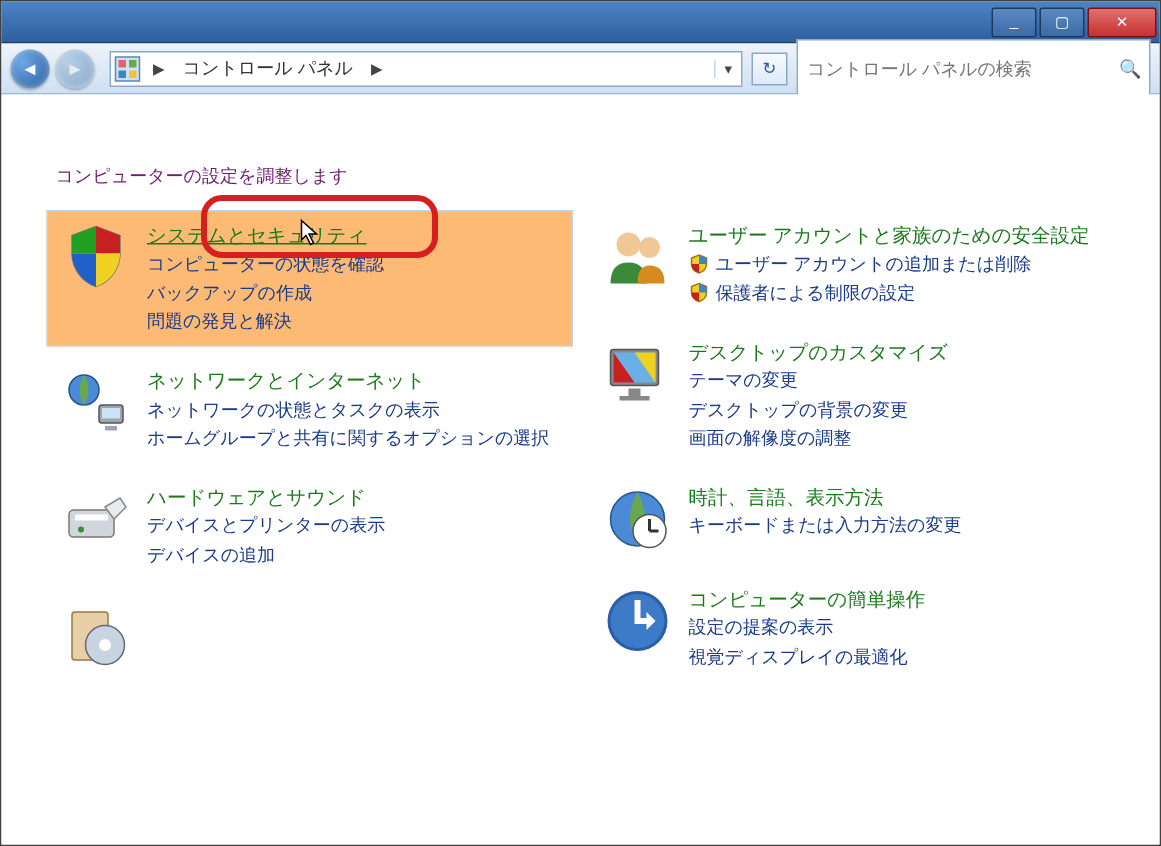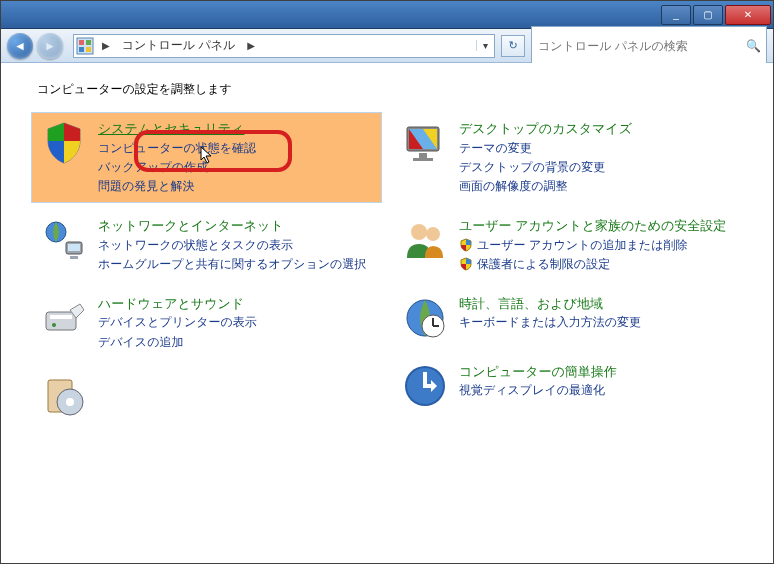--- a/index.html
+++ b/index.html
@@ -14,21 +14,21 @@
 .addrwrap { flex:1; display:flex; align-items:center; margin:0 6px; height:24px; background:#fff; border:1px solid #8aa8c8; }
 .addricon { width:22px; height:22px; display:flex; align-items:center; justify-content:center; }
 .addrtext { font-size:12px; color:#333; padding:0 6px;text-align:center; }
 .addrarrow { font-size:10px; color:#444; padding:0 6px; }
 .refbtn { width:24px; height:22px; border:1px solid #8aa8c8; background:linear-gradient(#f6fbff,#dde9f5); display:flex; align-items:center; justify-content:center; color:#2c5d9a; font-size:11px; margin-right:6px; cursor:pointer; }
 .searchbox { width:236px; height:40px; border:1px solid #8aa8c8; background:#fff; display:flex; align-items:center; }
 .searchbox input { flex:1; border:none; outline:none; font-size:12px; padding:0 6px; color:#888; }
 .searchbox .sicon { width:24px; text-align:center; color:#3d6ea8; font-size:12px; }
 .content { flex:1; padding:18px 30px 10px 30px; overflow:auto; background:#fff; }
 .toprow { display:flex; justify-content:space-between; align-items:center; margin-bottom:14px; padding:0 6px; }
-.toprow .tl { color:#000000; font-size:12px; }
+.toprow .tl { color:#701a75; font-size:12px;margin-top:28px; }
 .toprow .tr { font-size:12px; color:#333; }
 .toprow .tr .catlink { color:#1a6fbf; }
 .toprow .tr .dd { color:#1a6fbf; font-size:9px; }
 .grid { display:flex; gap:10px; }
 .col { flex:1; }
 .catblock { display:flex; padding:6px 8px; margin-bottom:6px; border:1px solid transparent; }
 .catblock.hl { background:#fdba74; border:1px solid #bcd5ee; }
 .caticon { width:48px; height:48px; margin-right:10px; flex-shrink:0; }
 .cattext { flex:1; }
 .catlink { color:#1a7a1a; font-size:13px; text-decoration:none; cursor:pointer; display:inline-block; line-height:1.5; }
@@ -140,39 +140,20 @@
                 <circle cx="30" cy="30" r="13" fill="#c8d4e0" stroke="#667"></circle>
                 <circle cx="30" cy="30" r="4" fill="#fff"></circle>
               </svg>
             </div>
           </div>
         </div>
       <div class="col" id="rightcol">
           <div class="catblock">
             <div class="caticon">
               <svg width="48" height="48" viewBox="0 0 48 48">
-                <rect x="6" y="8" width="32" height="24" rx="2" fill="#888" stroke="#555"></rect>
-                <rect x="8" y="10" width="28" height="20" fill="#6ab0e8"></rect>
-                <path d="M8 10 L22 30 L8 30 Z" fill="#c82020"></path>
-                <path d="M22 10 L36 10 L36 30 Z" fill="#f0d020"></path>
-                <rect x="18" y="34" width="8" height="5" fill="#888"></rect>
-                <rect x="12" y="39" width="20" height="3" fill="#888"></rect>
-              </svg>
-            </div>
-            <div class="cattext"><a class="catlink">デスクトップのカスタマイズ</a><div class="subrow">
-                <a class="sublink">テーマの変更</a>
-              </div><div class="subrow">
-                <a class="sublink">デスクトップの背景の変更</a>
-              </div><div class="subrow">
-                <a class="sublink">画面の解像度の調整</a>
-              </div></div>
-          </div>
-          <div class="catblock">
-            <div class="caticon">
-              <svg width="48" height="48" viewBox="0 0 48 48">
                 <circle cx="18" cy="16" r="8" fill="#f0c898"></circle>
                 <circle cx="32" cy="18" r="7" fill="#f0c898"></circle>
                 <path d="M6 42 Q6 28 18 28 Q30 28 30 42 Z" fill="#3a8a3a"></path>
                 <path d="M24 42 Q24 30 32 30 Q42 30 42 42 Z" fill="#d68a20"></path>
               </svg>
             </div>
             <div class="cattext"><a class="catlink">ユーザー アカウントと家族のための安全設定</a><div class="subrow">
                 <span class="shield">
                   <svg width="14" height="14" viewBox="0 0 14 14">
                     <path d="M7 1 L12 3 L12 7 C12 10 10 12 7 13 C4 12 2 10 2 7 L2 3 Z" fill="#f0d020" stroke="#9a7a10"></path>
@@ -188,41 +169,62 @@
                     <path d="M7 1 L12 3 L12 7 L7 7 Z" fill="#3d85c6"></path>
                     <path d="M2 7 L7 7 L7 13 C4 12 2 10 2 7 Z" fill="#c82020"></path>
                   </svg>
                 </span>
                 <a class="sublink">保護者による制限の設定</a>
               </div></div>
           </div>
           <div class="catblock">
             <div class="caticon">
               <svg width="48" height="48" viewBox="0 0 48 48">
+                <rect x="6" y="8" width="32" height="24" rx="2" fill="#888" stroke="#555"></rect>
+                <rect x="8" y="10" width="28" height="20" fill="#6ab0e8"></rect>
+                <path d="M8 10 L22 30 L8 30 Z" fill="#c82020"></path>
+                <path d="M22 10 L36 10 L36 30 Z" fill="#f0d020"></path>
+                <rect x="18" y="34" width="8" height="5" fill="#888"></rect>
+                <rect x="12" y="39" width="20" height="3" fill="#888"></rect>
+              </svg>
+            </div>
+            <div class="cattext"><a class="catlink">デスクトップのカスタマイズ</a><div class="subrow">
+                <a class="sublink">テーマの変更</a>
+              </div><div class="subrow">
+                <a class="sublink">デスクトップの背景の変更</a>
+              </div><div class="subrow">
+                <a class="sublink">画面の解像度の調整</a>
+              </div></div>
+          </div>
+          <div class="catblock">
+            <div class="caticon">
+              <svg width="48" height="48" viewBox="0 0 48 48">
                 <circle cx="24" cy="24" r="18" fill="#4a8ad6" stroke="#26548a"></circle>
                 <path d="M24 6 Q34 24 24 42 Q14 24 24 6" fill="#6aa84f"></path>
                 <circle cx="32" cy="32" r="11" fill="#fff" stroke="#555"></circle>
                 <line x1="32" y1="32" x2="32" y2="24" stroke="#333" stroke-width="2"></line>
                 <line x1="32" y1="32" x2="38" y2="32" stroke="#333" stroke-width="2"></line>
               </svg>
             </div>
-            <div class="cattext"><a class="catlink">時計、言語、および地域</a><div class="subrow">
+            <div class="cattext"><a class="catlink">時計、言語、表示方法</a><div class="subrow">
                 <a class="sublink">キーボードまたは入力方法の変更</a>
               </div></div>
           </div>
           <div class="catblock">
             <div class="caticon">
               <svg width="48" height="48" viewBox="0 0 48 48">
                 <circle cx="24" cy="24" r="20" fill="#2a5fa8"></circle>
                 <circle cx="24" cy="24" r="18" fill="#3d7ac8"></circle>
                 <path d="M24 10 L24 24 L34 24" stroke="#fff" stroke-width="4" fill="none"></path>
                 <path d="M30 18 L36 24 L30 30" fill="#fff"></path>
               </svg>
             </div>
             <div class="cattext"><a class="catlink">コンピューターの簡単操作</a><div class="subrow">
+                <a class="sublink">設定の提案の表示</a>
+              </div><div class="subrow">
                 <a class="sublink">視覚ディスプレイの最適化</a>
               </div></div>
           </div>
         </div>
     </div>
   </div>
 </div>
 
 <div class="redmark" style="left:134px; top:130px; width:158px; height:42px;"></div>
 <div class="cursor" style="left:198px; top:146px;">

